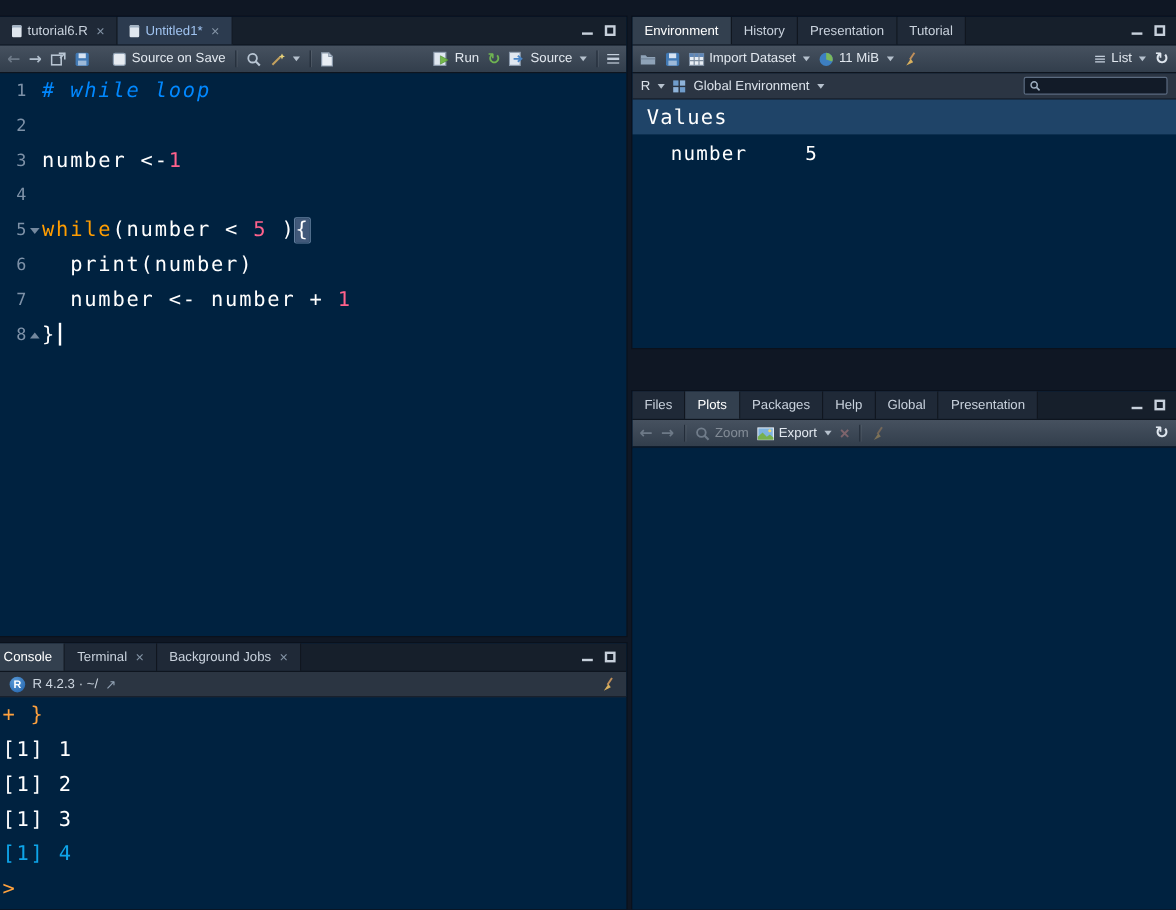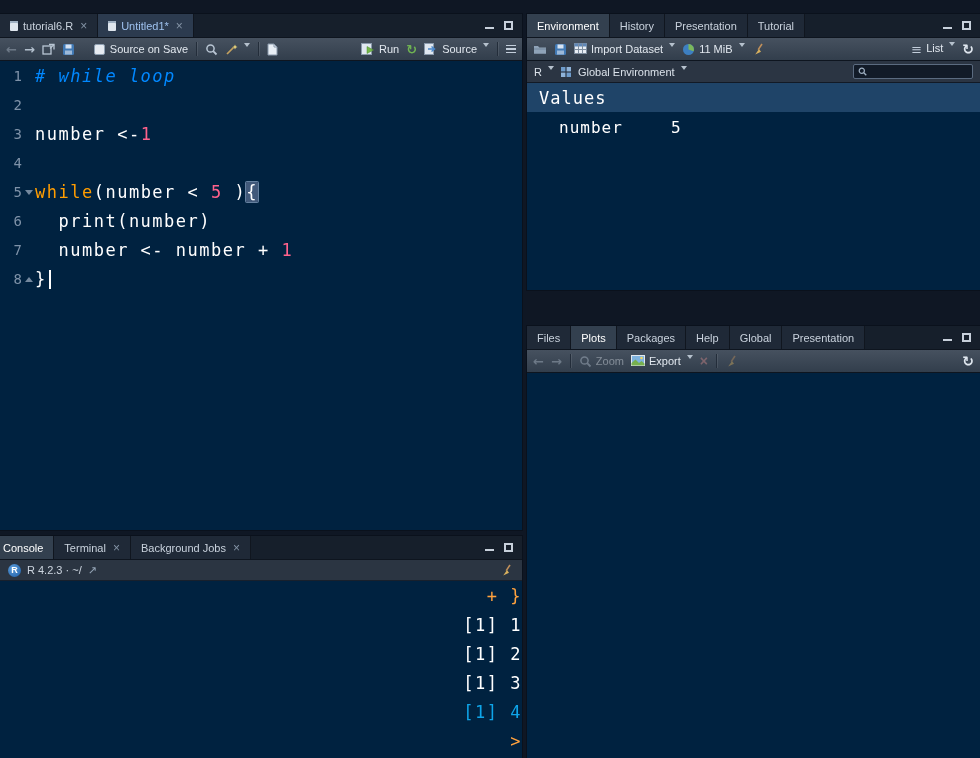--- a/index.html
+++ b/index.html
@@ -2,21 +2,21 @@
 <html><head>
 <meta charset="utf-8">
 <style>
   html,body{margin:0;padding:0;background:#0f1724;}
   *{box-sizing:border-box;}
   #screen{position:relative;width:980px;height:758px;background:#0f1724;overflow:hidden;
           font-family:"Liberation Sans",sans-serif;-webkit-font-smoothing:antialiased;}
 
   .pane{position:absolute;background:#002240;overflow:hidden;box-shadow:0 0 0 1px #0a111c;}
   #editor-pane{left:0;top:14px;width:522px;height:516px;}
-  #console-pane{left:0;top:536px;width:522px;height:222px;text-align:right;}
+  #console-pane{left:0;top:536px;width:522px;height:222px;}
   #env-pane{left:527px;top:14px;width:453px;height:276px;}
   #plots-pane{left:527px;top:290px;width:453px;height:468px;margin-top:36px;}
 
   
   .tabbar{position:relative;height:24px;background:#161f2b;display:flex;align-items:stretch;
           border-bottom:1px solid #0e151f;font-size:11px;color:#c9d2dd;}
   .tab{display:flex;align-items:center;gap:5px;padding:0 10px;background:#1f2937;
        border-right:1px solid #10161f;white-space:nowrap;}
   .tab.active{background:#33404f;color:#ffffff;}
   .editor-tab.active{background:#2c3b4f;color:#9fc2ef;}
@@ -24,21 +24,21 @@
   .fileicon{width:8px;height:10px;background:#dfe6ee;border-radius:1px;
             box-shadow:inset 0 2px 0 #9fb0c2;flex:none;}
   .winctl{position:absolute;right:9px;top:0;bottom:0;display:flex;align-items:center;gap:10px;}
   .icon-min{width:9px;height:2px;background:#c7d0db;margin-top:5px;}
   .icon-max{width:9px;height:9px;border:2px solid #c7d0db;}
 
   
   .toolbar{position:relative;height:23px;background:linear-gradient(#46515f,#323e4c);
            border-bottom:1px solid #0e151f;display:flex;align-items:center;
            padding:0 6px;gap:7px;font-size:11px;color:#e2e8ef;}
-  .group{display:flex;align-items:flex-start;gap:4px;}
+  .group{display:flex;align-items:center;gap:4px;}
   .caret{width:0;height:0;border-left:3.5px solid transparent;border-right:3.5px solid transparent;
          border-top:4px solid #b6c1cd;margin-left:2px;}
   .arrow{font-size:13px;font-weight:bold;color:#b2bfcd;font-family:"DejaVu Sans",sans-serif;}
   .dim{opacity:.42;}
   .sep{width:1px;align-self:stretch;margin:4px 1px;background:#232d3a;box-shadow:1px 0 0 rgba(255,255,255,.09);}
   .chk{display:flex;align-items:center;gap:5px;padding-left:12px;}
   .box{width:11px;height:11px;background:#e6ebf1;border:1px solid #8fa0b2;border-radius:2px;}
   .refresh{font-size:14px;font-weight:bold;color:#dfe6ee;font-family:"DejaVu Sans",sans-serif;}
   .redx{font-size:14px;color:#d98c8c;font-weight:bold;}
   .listicon{font-size:13px;color:#c3cedb;font-family:"DejaVu Sans",sans-serif;}

